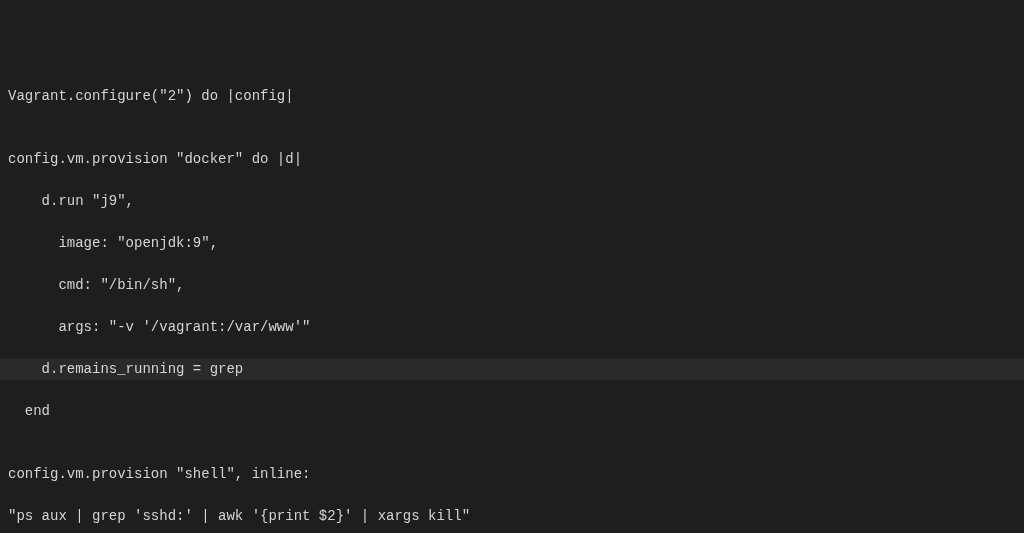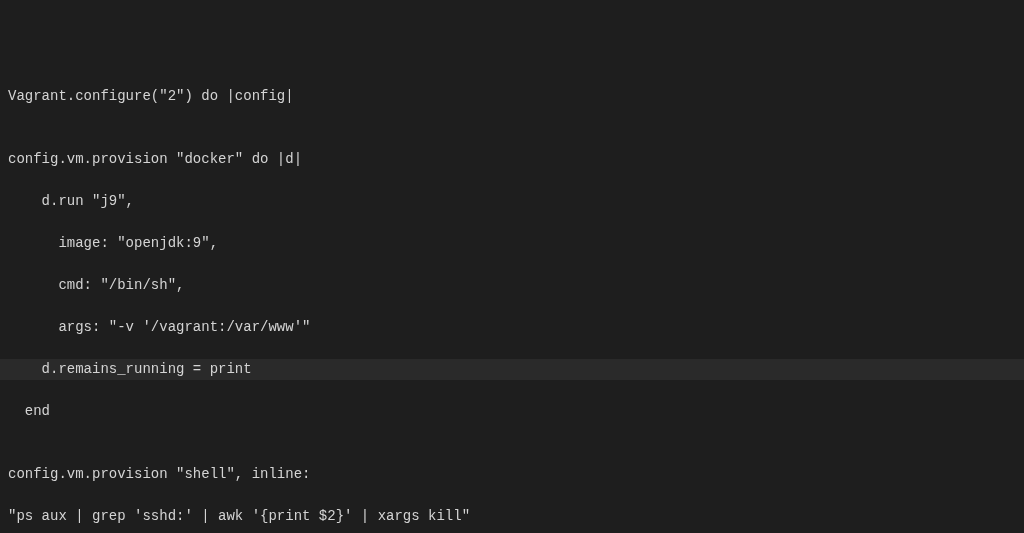--- a/index.html
+++ b/index.html
@@ -27,21 +27,21 @@
 
 
 
 <span class="line">Vagrant.configure("2") do |config|</span>
 <span class="line"></span>
 <span class="line">config.vm.provision "docker" do |d|</span>
 <span class="line">    d.run "j9",</span>
 <span class="line">      image: "openjdk:9",</span>
 <span class="line">      cmd: "/bin/sh",</span>
 <span class="line">      args: "-v '/vagrant:/var/www'"</span>
-<span class="line highlight">    d.remains_running = print</span>
+<span class="line highlight">    d.remains_running = grep</span>
 <span class="line">  end</span>
 <span class="line"></span>
 <span class="line">config.vm.provision "shell", inline:</span>
 <span class="line">"ps aux | grep 'sshd:' | awk '{print $2}' | xargs kill"</span>
 <span class="line"></span>
 
 
 
 <span class="line"></span>
 

